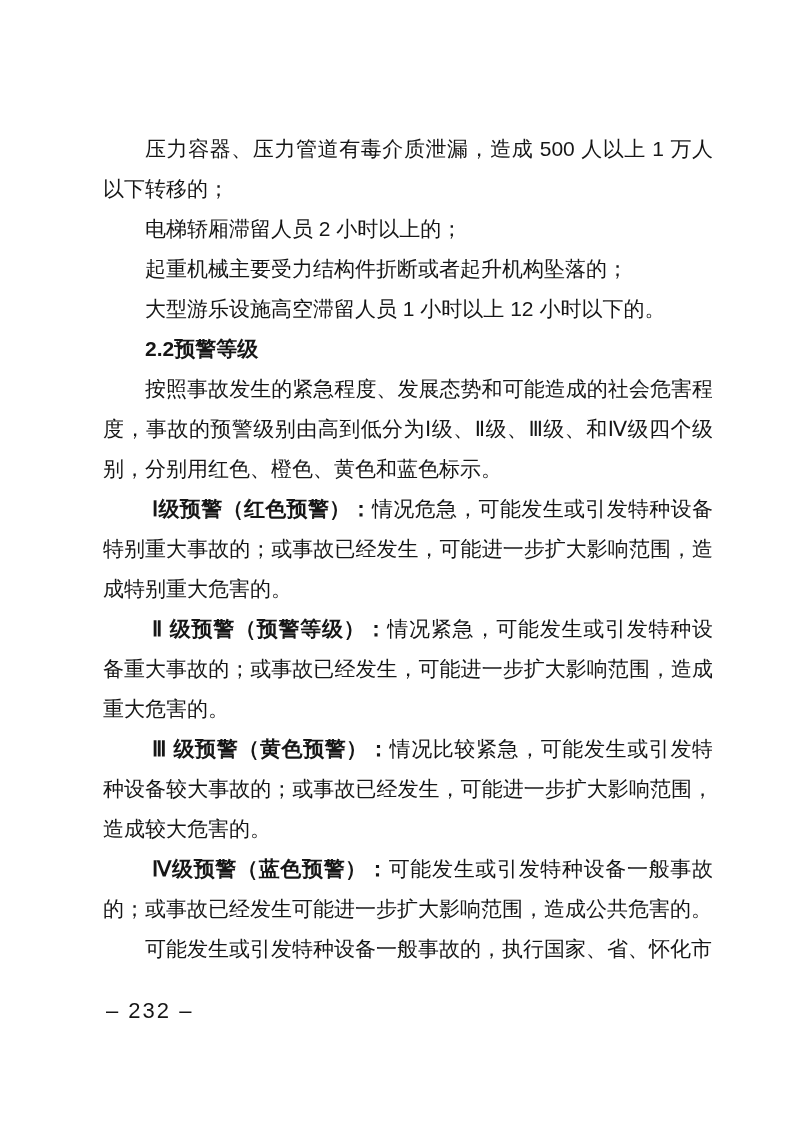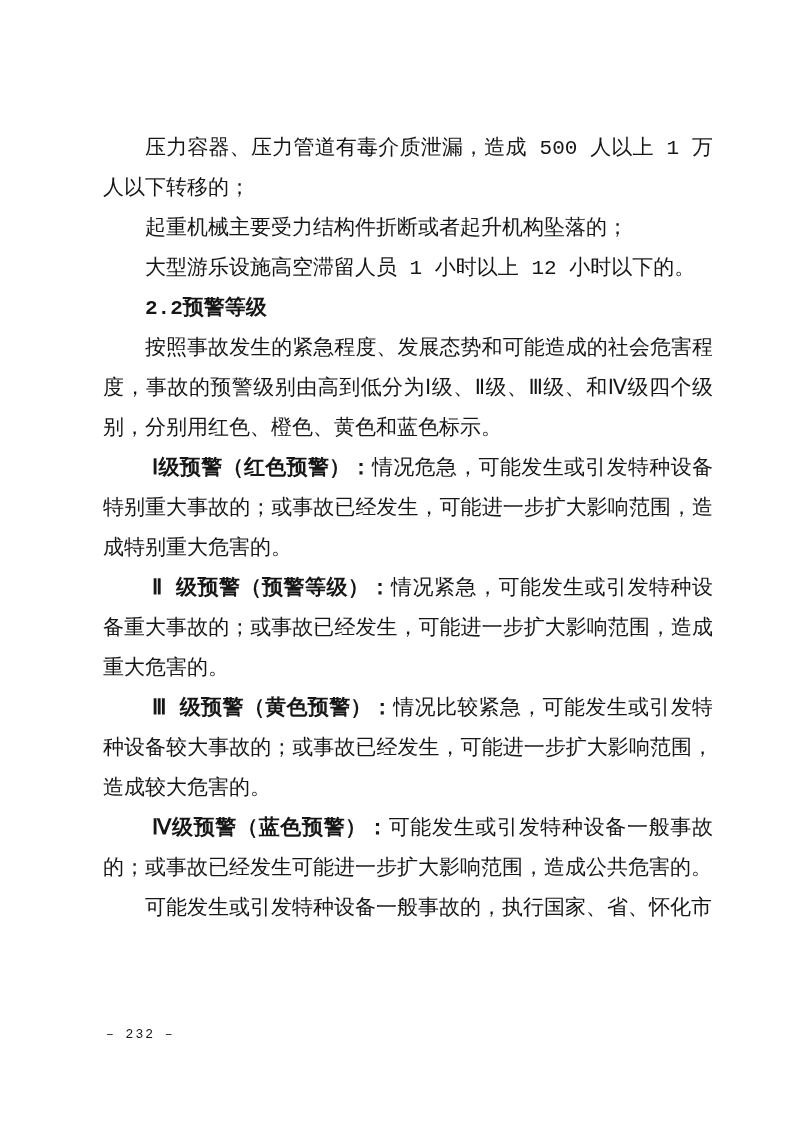--- a/index.html
+++ b/index.html
@@ -5,21 +5,21 @@
   * { margin: 0; padding: 0; box-sizing: border-box; }
   html, body {
     width: 793px; height: 1122px;
     background: #ffffff;
   }
   .page {
     position: relative;
     width: 712px; height: 1122px;
     background: var(--paper, #ffffff);
     color: var(--ink, #161616);
-    font-family: Liberation Mono, monospace;
+    font-family: Liberation Sans, sans-serif;
     overflow: hidden;
   }
   .content {
     position: absolute;
     left: 103px; top: 129px;
     width: 610px;
     font-size: 21px;
     line-height: 40px;
     text-align: justify;
     text-justify: inter-character;
@@ -29,35 +29,35 @@
     font-size: 21px;
     font-weight: bold;
     text-indent: 42px;
     line-height: 40px;
   }
   .heading-num { margin-right: 0; }
   .lead { font-weight: bold; margin-left: 7px; }
   .footer {
     position: absolute;
     left: 106px; top: 1000px;
-    font-size: 13px;
+    font-size: 22px;
     line-height: 22px;
     letter-spacing: 2px;
     color: var(--ink, #161616);
-    margin-top: 24px;
   }
 </style>
 </head>
 <body>
 
 <div class="page">
   <main class="content">
 
     <p class="para">压力容器、压力管道有毒介质泄漏，造成 500 人以上 1 万人以下转移的；</p>
 
+    <p class="para">电梯轿厢滞留人员 2 小时以上的；</p>
 
     <p class="para">起重机械主要受力结构件折断或者起升机构坠落的；</p>
 
 
     <p class="para">大型游乐设施高空滞留人员 1 小时以上 12 小时以下的。</p>
 
     <h2 class="heading"><span class="heading-num">2.2</span><span class="heading-title">预警等级</span></h2>
 
     <p class="para">按照事故发生的紧急程度、发展态势和可能造成的社会危害程度，事故的预警级别由高到低分为Ⅰ级、Ⅱ级、Ⅲ级、和Ⅳ级四个级别，分别用红色、橙色、黄色和蓝色标示。</p>
 

